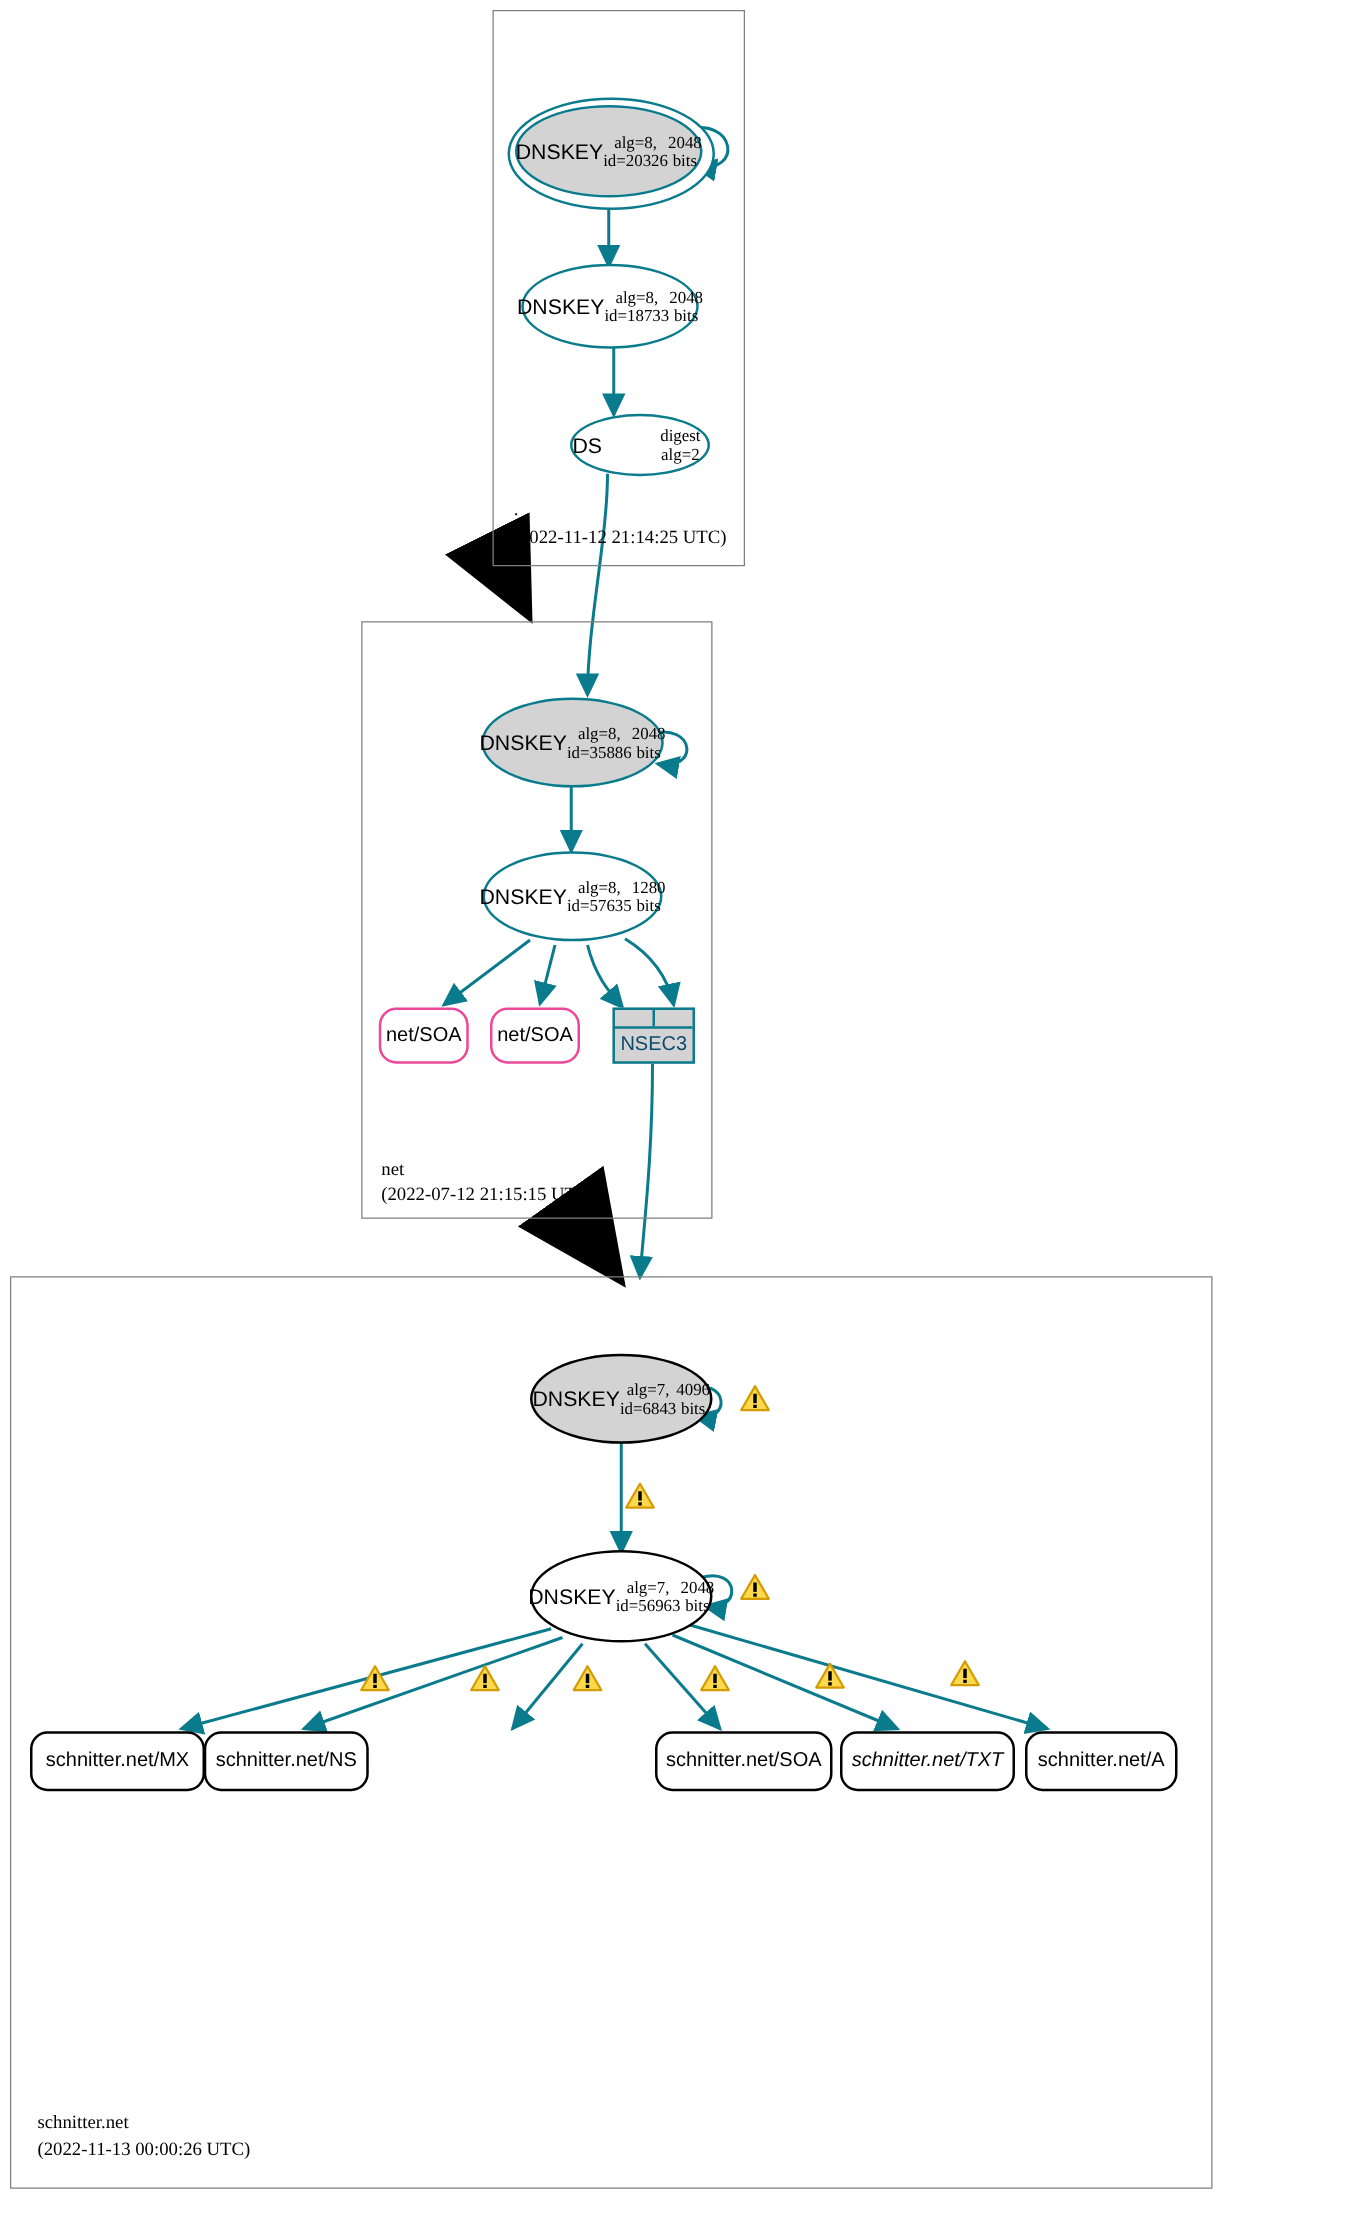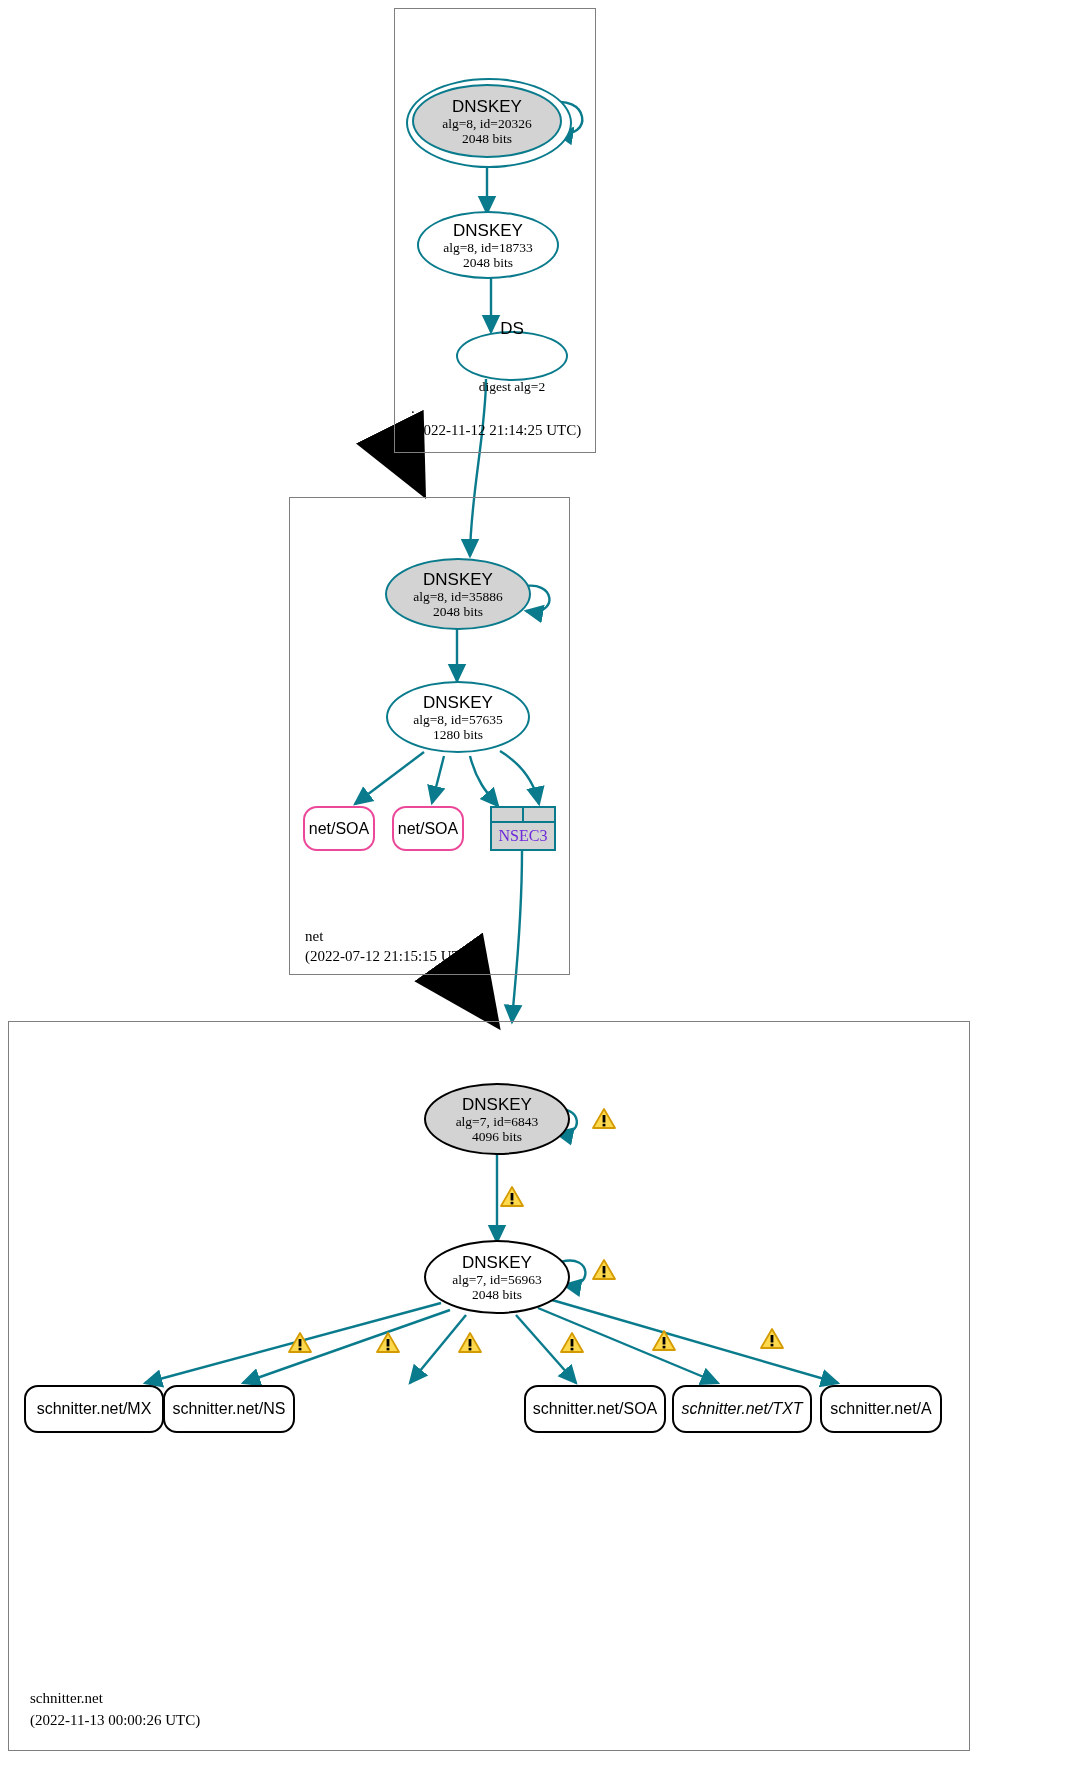--- a/index.html
+++ b/index.html
@@ -10,39 +10,39 @@
   }
   #stage{position:absolute;left:0;top:0;width:1084px;height:1780px;}
   svg#graph{position:absolute;left:0;top:0;width:1084px;height:1780px;}
 
   
   .zone-box{position:absolute;border:1px solid #7f7f7f;background:transparent;box-sizing:border-box;}
   .zone-label{position:absolute;font-family:"Liberation Serif", serif;font-size:15px;color:#000;white-space:nowrap;}
   .zone-time{position:absolute;font-family:"Liberation Serif", serif;font-size:15px;color:#000;white-space:nowrap;}
 
   
-  .node{position:absolute;display:flex;flex-direction:column;align-items:center;justify-content:center;box-sizing:border-box;text-align:center;}
+  .node{position:absolute;display:flex;align-items:center;justify-content:center;box-sizing:border-box;text-align:center;}
   .ellipse{border-radius:50%;}
   .n-title{font-family:"Liberation Sans", sans-serif;font-size:17px;line-height:19px;}
   .n-sub{font-family:"Liberation Serif", serif;font-size:13.5px;line-height:15px;}
   .teal-stroke{border:2px solid #0a7b8c;}
   .black-stroke{border:2px solid #000000;}
   .fill-grey{background:#d3d3d3;}
   .fill-white{background:#ffffff;}
 
   
   .dbl-outer{position:absolute;border:2px solid #0a7b8c;border-radius:50%;background:#ffffff;}
   .rrset{position:absolute;border:2px solid #ec4899;border-radius:14px;background:#ffffff;display:flex;align-items:center;justify-content:center;box-sizing:border-box;}
   .rrset .lbl{font-family:"Liberation Sans", sans-serif;font-size:16px;color:#000;white-space:nowrap;}
   .nsec3{position:absolute;border:2px solid #0a7b8c;background:#d3d3d3;box-sizing:border-box;display:flex;flex-direction:column;}
   .nsec3 .hdr{height:13px;border-bottom:2px solid #0a7b8c;display:flex;}
   .nsec3 .hdr .cell{flex:1;border-right:2px solid #0a7b8c;}
   .nsec3 .hdr .cell:last-child{border-right:none;}
   .nsec3 .body{flex:1;display:flex;align-items:center;justify-content:center;}
-  .nsec3 .lbl{font-family:Liberation Serif, serif;font-size:16px;color:#6d28d9;}
+  .nsec3 .lbl{font-family:Liberation Sans, sans-serif;font-size:16px;color:#0c4a6e;}
 </style>
 </head>
 <body>
 
 <div id="stage">
 
   <svg id="graph" viewBox="0 0 1084 1780">
     <defs>
       <marker id="arrT" markerWidth="9" markerHeight="9" refX="7.2" refY="4.5" orient="auto">
         <path d="M0,0.6 L8.2,4.5 L0,8.4 z" fill="#0a7b8c"></path>

